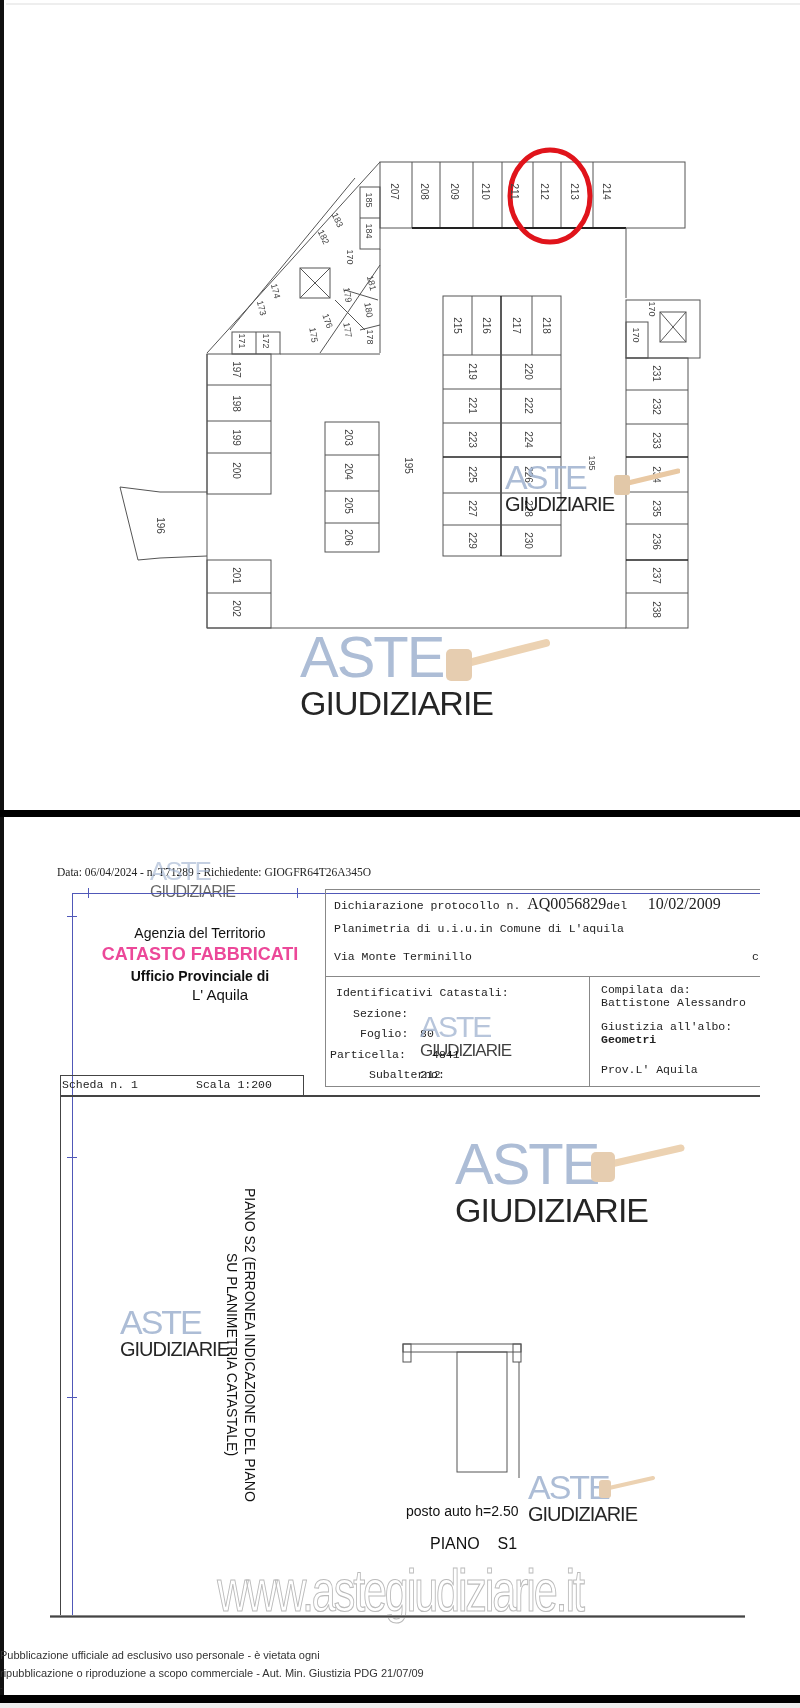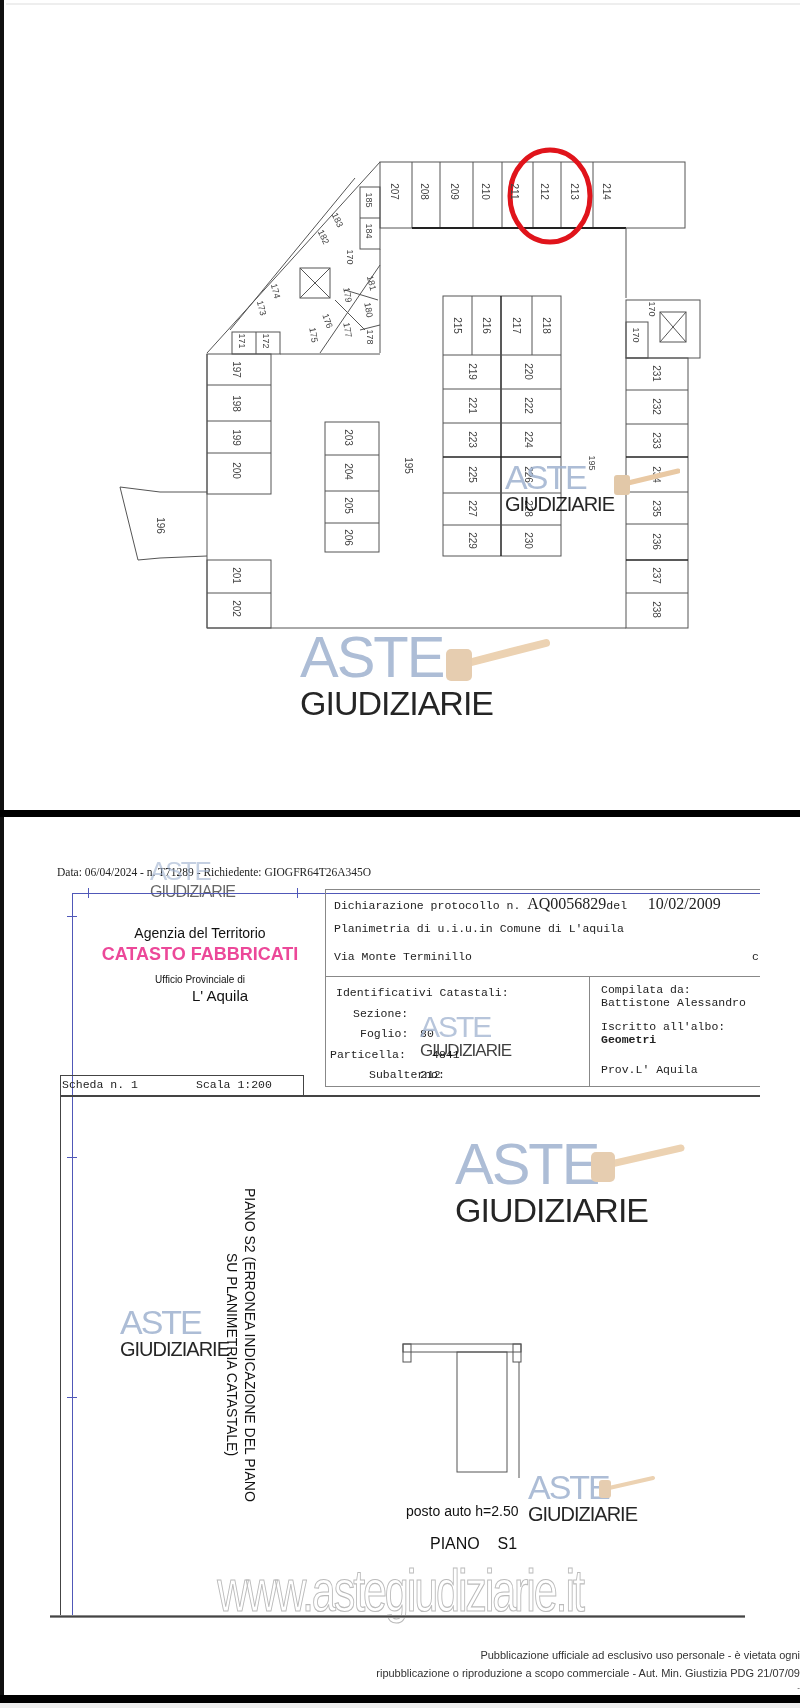--- a/index.html
+++ b/index.html
@@ -11,21 +11,21 @@
   .panel-bot { left:0; top:817px; width:800px; height:878px; border-left:4px solid #111; box-sizing:border-box; background:#fff; }
   .bottom-bar { left:0; top:1695px; width:800px; height:13px; background:#000; }
   .bottom-strip { left:0; top:1703px; width:800px; height:5px; background:#eee; }
   .serif { font-family:"Liberation Serif", serif; }
   .wm-aste { color:#9fb2cf; font-size:58px; letter-spacing:-2px; line-height:1; }
   .wm-giud { color:#000000; font-size:34px; letter-spacing:-1px; line-height:1; }
   .wm { opacity:0.85; }
   .small-wm .wm-aste { font-size:34px; }
   .small-wm .wm-giud { font-size:20px; }
   .mono-sm { font-family:"Liberation Mono", monospace; font-size:11.5px; color:#222; white-space:pre; }
-  .footer-note { width:800px; text-align:right; font-size:11px; color:#333; }
+  .footer-note { width:800px; text-align:left; font-size:11px; color:#333; }
   .site-wm { width:800px; text-align:center; font-size:60px; color:#fff; letter-spacing:-3px;
              -webkit-text-stroke:1.2px #bbb; font-family:"Liberation Sans", sans-serif; transform:scaleX(0.72); transform-origin:center; }
 </style>
 </head>
 <body>
 
 <div class="abs panel-top"></div>
 <div class="abs top-hair"></div>
 
 <svg class="abs" style="left:0;top:0;" width="800" height="810">
@@ -212,21 +212,21 @@
 <div class="abs" style="left:72px;top:893px;width:1px;height:724px;background:#5058b8;"></div>
 <div class="abs" style="left:88px;top:888px;width:1px;height:10px;background:#5058b8;"></div>
 <div class="abs" style="left:297px;top:888px;width:1px;height:10px;background:#5058b8;"></div>
 <div class="abs" style="left:67px;top:916px;width:10px;height:1px;background:#5058b8;"></div>
 <div class="abs" style="left:67px;top:1157px;width:10px;height:1px;background:#5058b8;"></div>
 <div class="abs" style="left:67px;top:1397px;width:10px;height:1px;background:#5058b8;"></div>
 
 <div class="abs" style="left:90px;top:925px;width:220px;text-align:center;">
   <div style="font-size:14px;color:#111;">Agenzia del Territorio</div>
   <div style="font-size:18px;font-weight:bold;color:#ec4899;margin-top:3px;">CATASTO FABBRICATI</div>
-  <div style="font-size:10px;font-weight:normal;color:#111;margin-top:9px;">Ufficio Provinciale di</div>
+  <div style="font-size:14px;font-weight:bold;color:#111;margin-top:3px;">Ufficio Provinciale di</div>
   <div style="font-size:15px;color:#111;margin-top:2px;padding-left:40px;">L' Aquila</div>
 </div>
 
 <div class="abs" style="left:325px;top:889px;width:435px;height:1px;background:#888;"></div>
 <div class="abs" style="left:325px;top:889px;width:1px;height:198px;background:#888;"></div>
 <div class="abs" style="left:325px;top:976px;width:435px;height:1px;background:#888;"></div>
 <div class="abs" style="left:589px;top:976px;width:1px;height:110px;background:#888;"></div>
 <div class="abs" style="left:325px;top:1086px;width:435px;height:1px;background:#888;"></div>
 
 <div class="abs mono-sm" style="left:334px;top:895px;"><span>Dichiarazione protocollo n.</span> <span class="serif" style="font-size:16px;">AQ0056829</span><span>del</span>   <span class="serif" style="font-size:16px;">10/02/2009</span></div>
@@ -238,21 +238,21 @@
 <div class="abs mono-sm" style="left:353px;top:1007px;">Sezione:</div>
 <div class="abs mono-sm" style="left:360px;top:1027px;">Foglio:</div>
 <div class="abs mono-sm" style="left:420px;top:1027px;">80</div>
 <div class="abs mono-sm" style="left:330px;top:1048px;">Particella:</div>
 <div class="abs mono-sm" style="left:432px;top:1048px;">4841</div>
 <div class="abs mono-sm" style="left:330px;top:1068px;margin-left:39px;">Subalterno:</div>
 <div class="abs mono-sm" style="left:420px;top:1068px;">212</div>
 
 <div class="abs mono-sm" style="left:601px;top:983px;">Compilata da:</div>
 <div class="abs mono-sm" style="left:601px;top:996px;">Battistone Alessandro</div>
-<div class="abs mono-sm" style="left:601px;top:1020px;">Iscritto all'albo:</div>
+<div class="abs mono-sm" style="left:601px;top:1020px;">Giustizia all'albo:</div>
 <div class="abs mono-sm" style="left:601px;top:1033px;font-weight:bold;">Geometri</div>
 <div class="abs mono-sm" style="left:601px;top:1063px;">Prov.L' Aquila</div>
 
 <div class="abs wm small-wm" style="left:420px;top:1012px;opacity:0.75;">
   <div class="wm-aste" style="font-size:30px;">ASTE</div>
   <div class="wm-giud" style="font-size:17px;">GIUDIZIARIE</div>
 </div>
 
 <div class="abs" style="left:60px;top:1075px;width:244px;height:21px;border:1px solid #444;box-sizing:border-box;"></div>
 <div class="abs mono-sm" style="left:62px;top:1078px;">Scheda n. 1</div>

